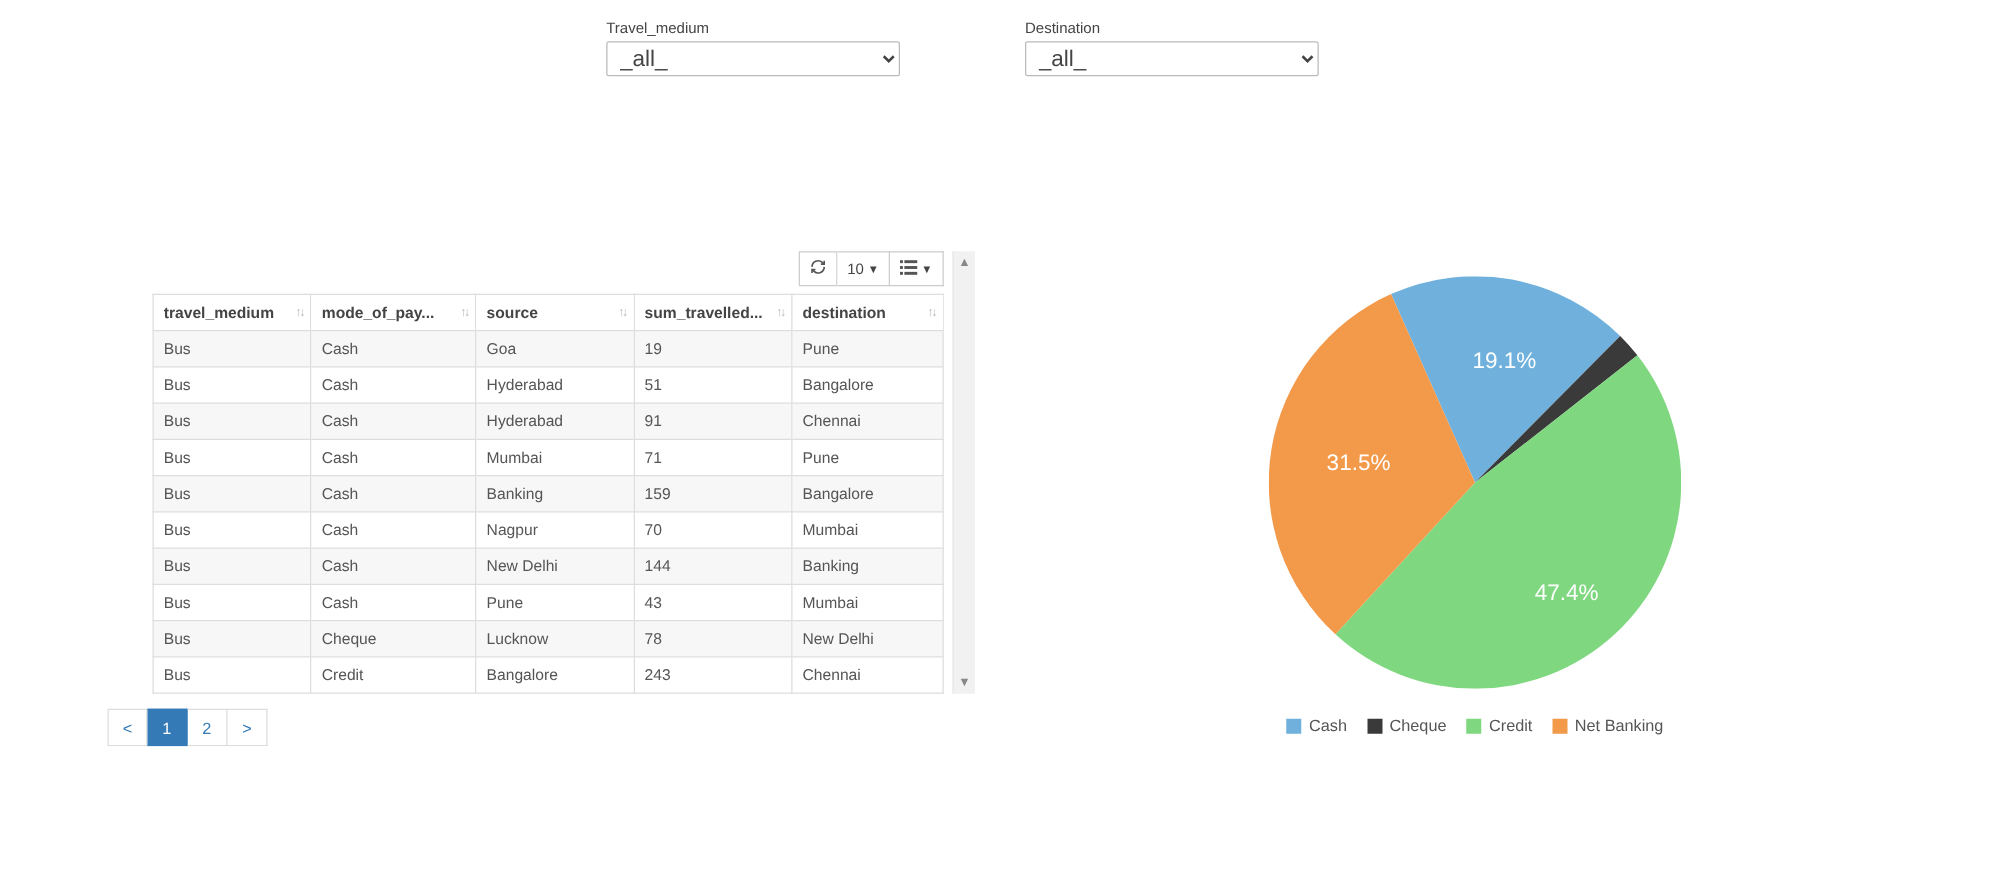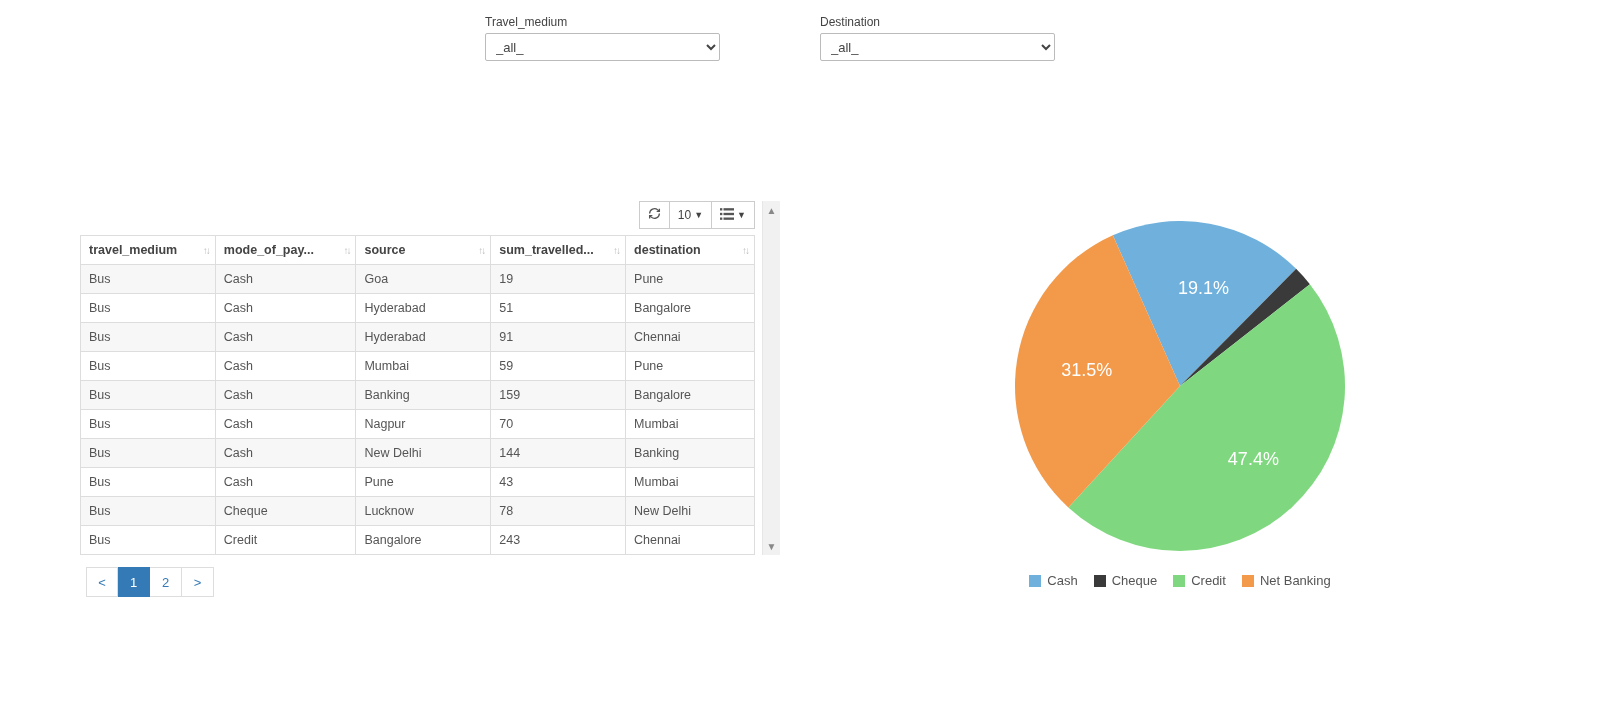--- a/index.html
+++ b/index.html
@@ -22,37 +22,38 @@
     font-size: 12px;
     color: #444;
     margin-bottom: 4px;
   }
   .filter-block select {
     width: 235px;
     height: 28px;
     padding: 2px 6px;
     border: 1px solid #bbb;
     border-radius: 2px;
-    font-size: 13px;
+    font-size: 18px;
     color: #444;
     background: #fff;
   }
   .dash {
     display: flex;
     align-items: flex-start;
     padding-top: 140px;
   }
   .table-area {
     width: 700px;
     margin-left: 80px;
     position: relative;
   }
   .table-scroll-wrap {
     position: relative;
     padding-right: 25px;
+    margin-left: 42px;
   }
   .scrollbar-track {
     position: absolute;
     right: 0; top: 0; bottom: 0;
     width: 18px;
     background: #f1f1f1;
     border-left: 1px solid #e6e6e6;
     display: flex;
     flex-direction: column;
     justify-content: space-between;
@@ -247,21 +248,21 @@
               <td>Bus</td>
               <td>Cash</td>
               <td>Hyderabad</td>
               <td class="num">91</td>
               <td>Chennai</td>
             </tr>
             <tr>
               <td>Bus</td>
               <td>Cash</td>
               <td>Mumbai</td>
-              <td class="num">59</td>
+              <td class="num">71</td>
               <td>Pune</td>
             </tr>
             <tr>
               <td>Bus</td>
               <td>Cash</td>
               <td>Banking</td>
               <td class="num">159</td>
               <td>Bangalore</td>
             </tr>
             <tr>
@@ -327,21 +328,21 @@
   <div class="chart-area">
     <div class="pie-wrap">
       <svg id="piesvg" viewBox="-1 -1 2 2">
           <path d="M 0 0 L -0.4070332066592655 -0.9134133613412252 A 1 1 0 0 1 0.703908103636097 -0.7102910541710586 Z" fill="#6fb1dc"></path>
           <path d="M 0 0 L 0.703908103636097 -0.7102910541710586 A 1 1 0 0 1 0.787380652582824 -0.616467118294436 Z" fill="#3a3a3a"></path>
           <path d="M 0 0 L 0.787380652582824 -0.616467118294436 A 1 1 0 0 1 -0.6766369580894249 0.7363167979528172 Z" fill="#7fd87f"></path>
           <path d="M 0 0 L -0.6766369580894249 0.7363167979528172 A 1 1 0 0 1 -0.40703320665926596 -0.913413361341225 Z" fill="#f2994a"></path>
         </svg>
       <div id="pielabels">
           <div class="pie-label" style="left: 162.986px; top: 56.6307px;">19.1%</div>
-          <div class="pie-label" style="left: 212.865px; top: 228px;">47.4%</div>
+          <div class="pie-label" style="left: 212.865px; top: 243px;">47.4%</div>
           <div class="pie-label" style="left: 46.3092px; top: 138.872px;">31.5%</div>
         </div>
     </div>
     <div class="legend">
       <div class="item">
           <span class="sw" style="background:#6fb1dc"></span>
           <span>Cash</span>
         </div>
       <div class="item">
           <span class="sw" style="background:#3a3a3a"></span>

